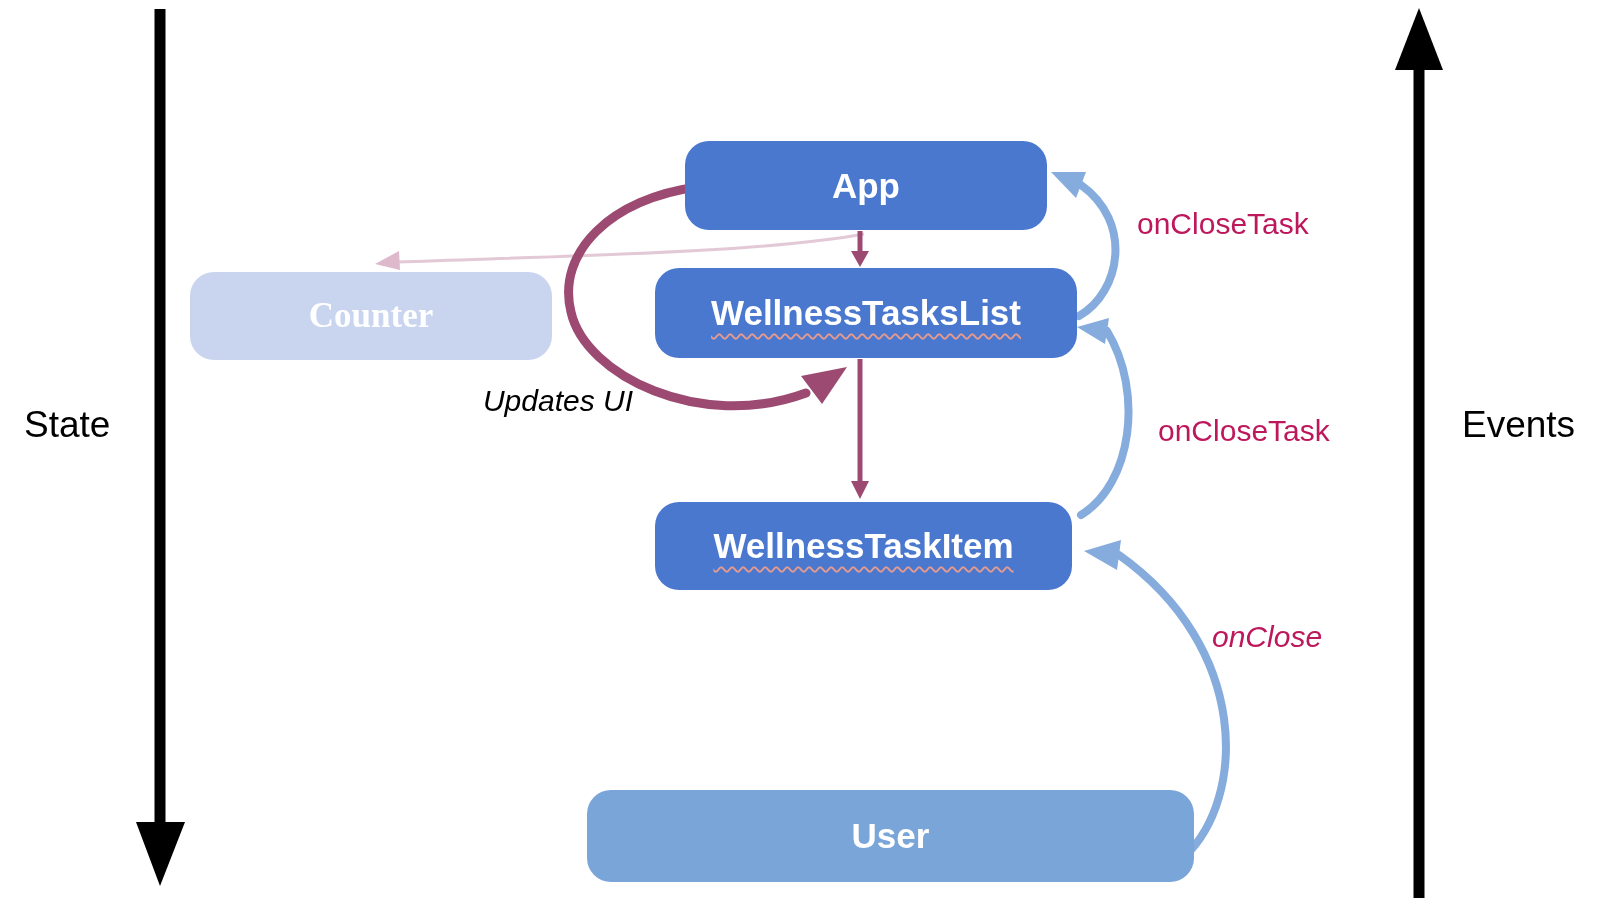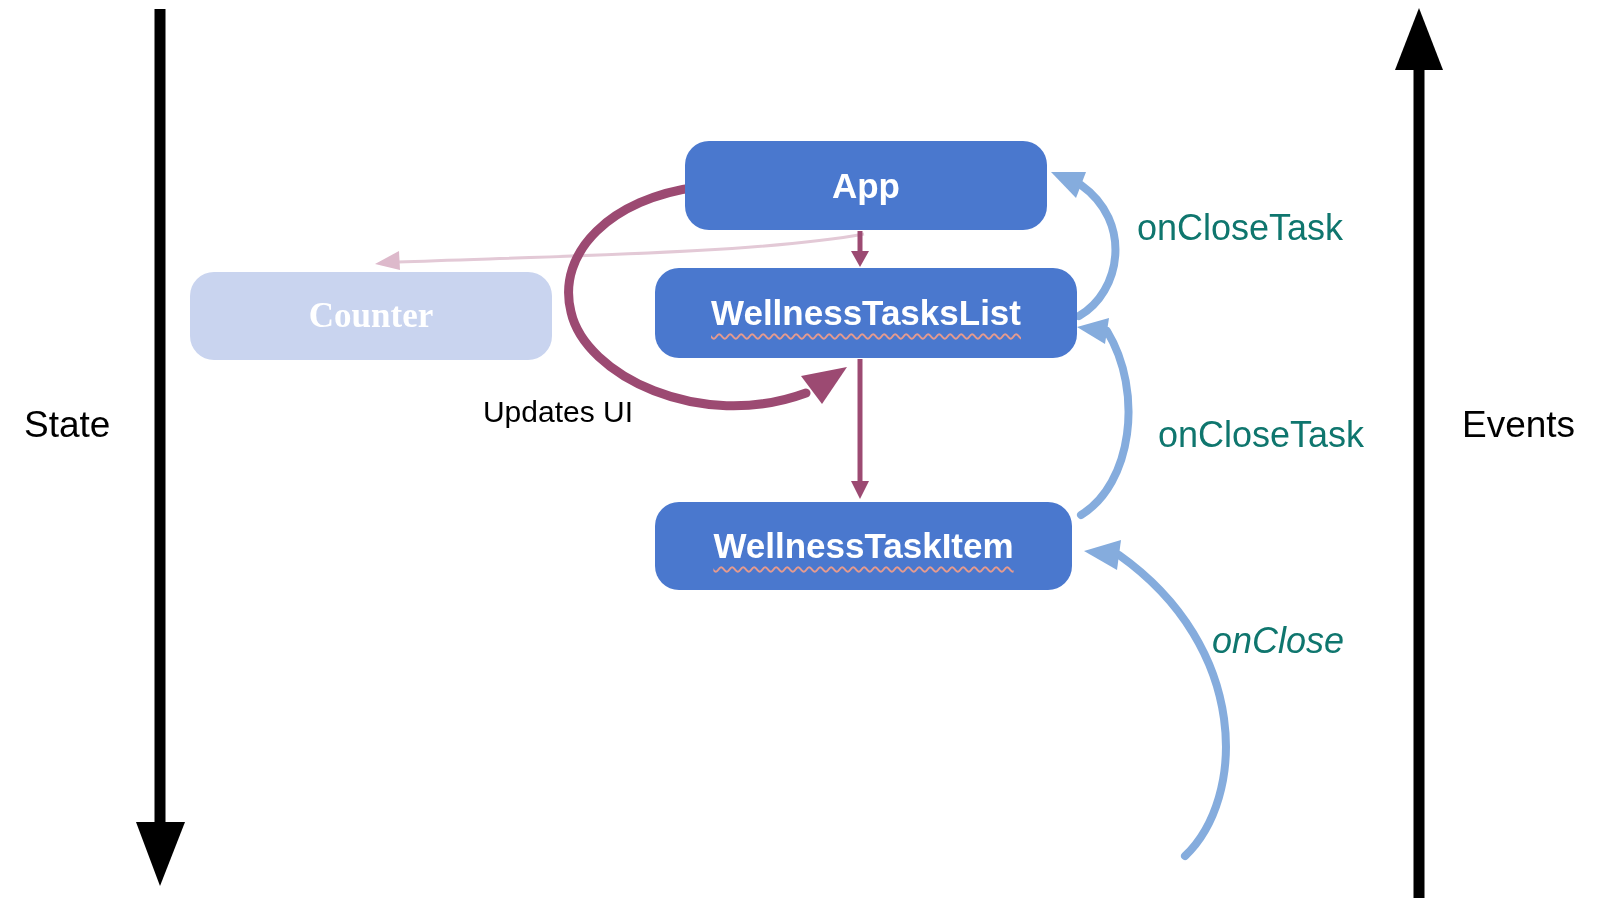--- a/index.html
+++ b/index.html
@@ -26,21 +26,21 @@
     text-decoration-color:#e59a8e;
     text-decoration-thickness:2px;
     text-underline-offset:8px;
   }
   .axis-label{
     position:absolute;
     color:#000;font-weight:normal;font-size:37px;
   }
   .edge-label{
     position:absolute;
-    color:#0f766e;font-size:36px;font-weight:normal;
+    color:#be185d;font-size:30px;font-weight:normal;
     white-space:nowrap;
   }
   .loop-label{
     position:absolute;
     color:#000;font-size:30px;line-height:39px;
     text-align:center;width:300px;
   }
   .loop-label span{display:block;}
   svg .axis-line{stroke:#000000;stroke-width:11;}
   svg .event-arc{stroke:#85acdd;stroke-width:8;fill:none;stroke-linecap:round;}
@@ -110,27 +110,30 @@
   </div>
 
   <div class="node node-primary" style="left:655px;top:502px;width:417px;height:88px;">
     <span class="squiggle">WellnessTaskItem</span>
   </div>
 
   <div class="node node-counter" style="left:190px;top:272px;width:362px;height:88px;">
     <span>Counter</span>
   </div>
 
+  <div class="node node-user" style="left:587px;top:790px;width:607px;height:92px;">
+    <span>User</span>
+  </div>
 
   <div class="axis-label" style="left:24px;top:404px;">State</div>
   <div class="axis-label" style="left:1462px;top:404px;">Events</div>
 
   <div class="edge-label" style="left:1137px;top:207px;">onCloseTask</div>
 
   <div class="edge-label" style="left:1158px;top:414px;">onCloseTask</div>
 
   <div class="edge-label" style="left:1212px;top:620px;font-style:italic;">onClose</div>
 
-  <div class="loop-label" style="left:408px;top:392px;">
+  <div class="loop-label" style="left:408px;top:381px;font-style:italic;">
     <span>Updates UI</span>
   </div>
 
 </div>
 
 </body></html>

